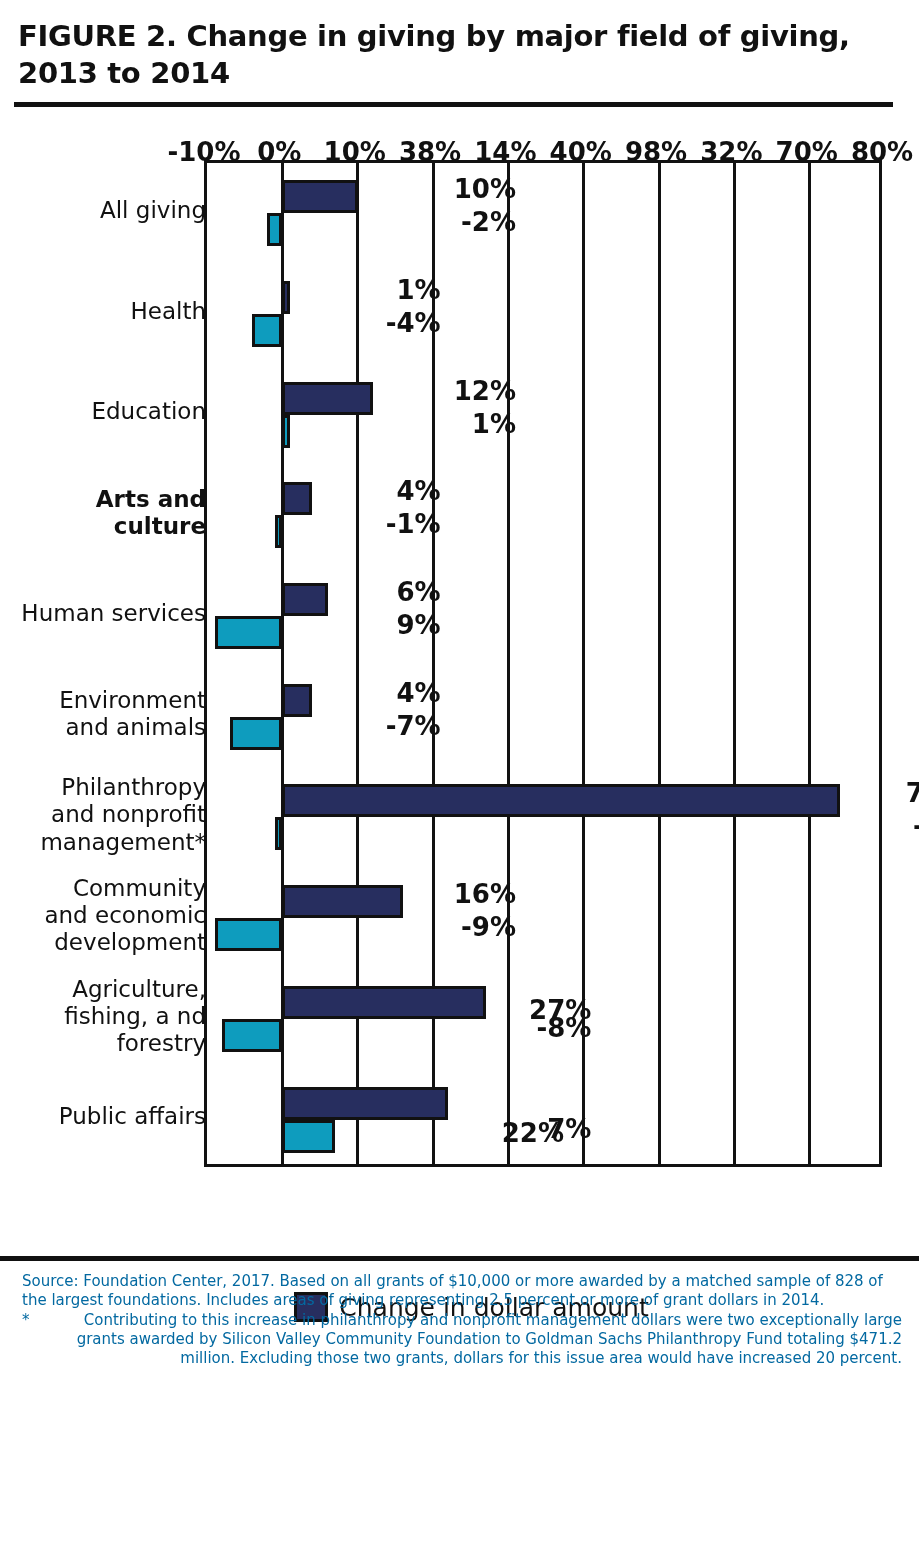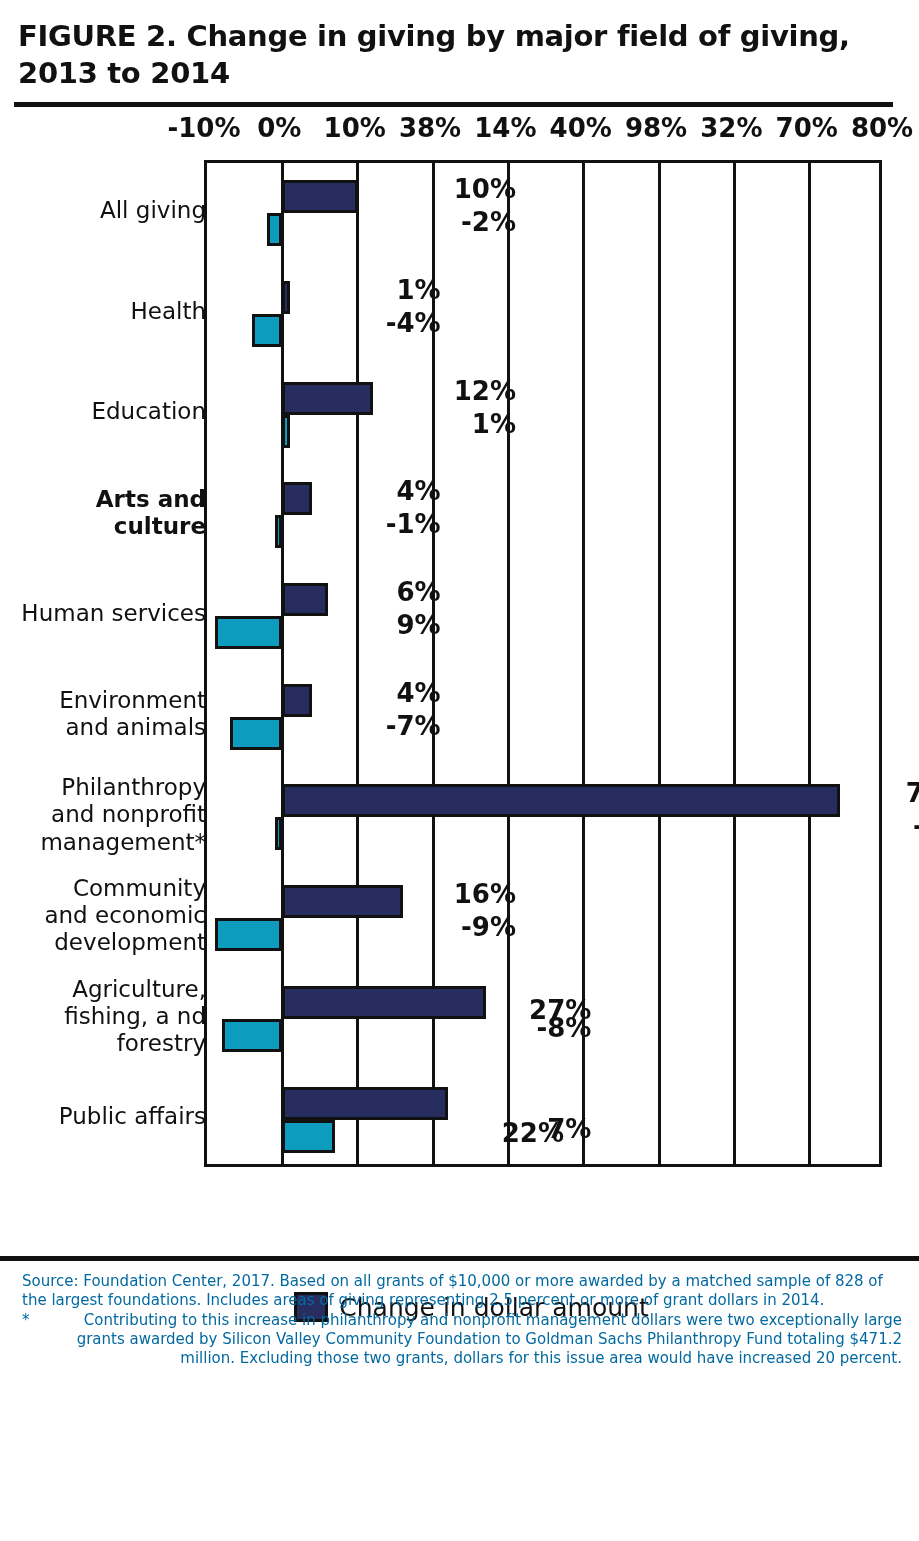--- a/index.html
+++ b/index.html
@@ -52,20 +52,21 @@
     height: 40px;
     width: 919px;
   }
   .axis-tick-label {
     position: absolute;
     font-size: 26px;
     font-weight: bold;
     color: #111111;
     transform: translateX(-50%);
     white-space: nowrap;
+    margin-top: 24px;
   }
 
   #plot {
     position: absolute;
     left: 204px;
     top: 53px;
     width: 678px;
     height: 1007px;
     border: 3px solid #111111;
     box-sizing: border-box;

